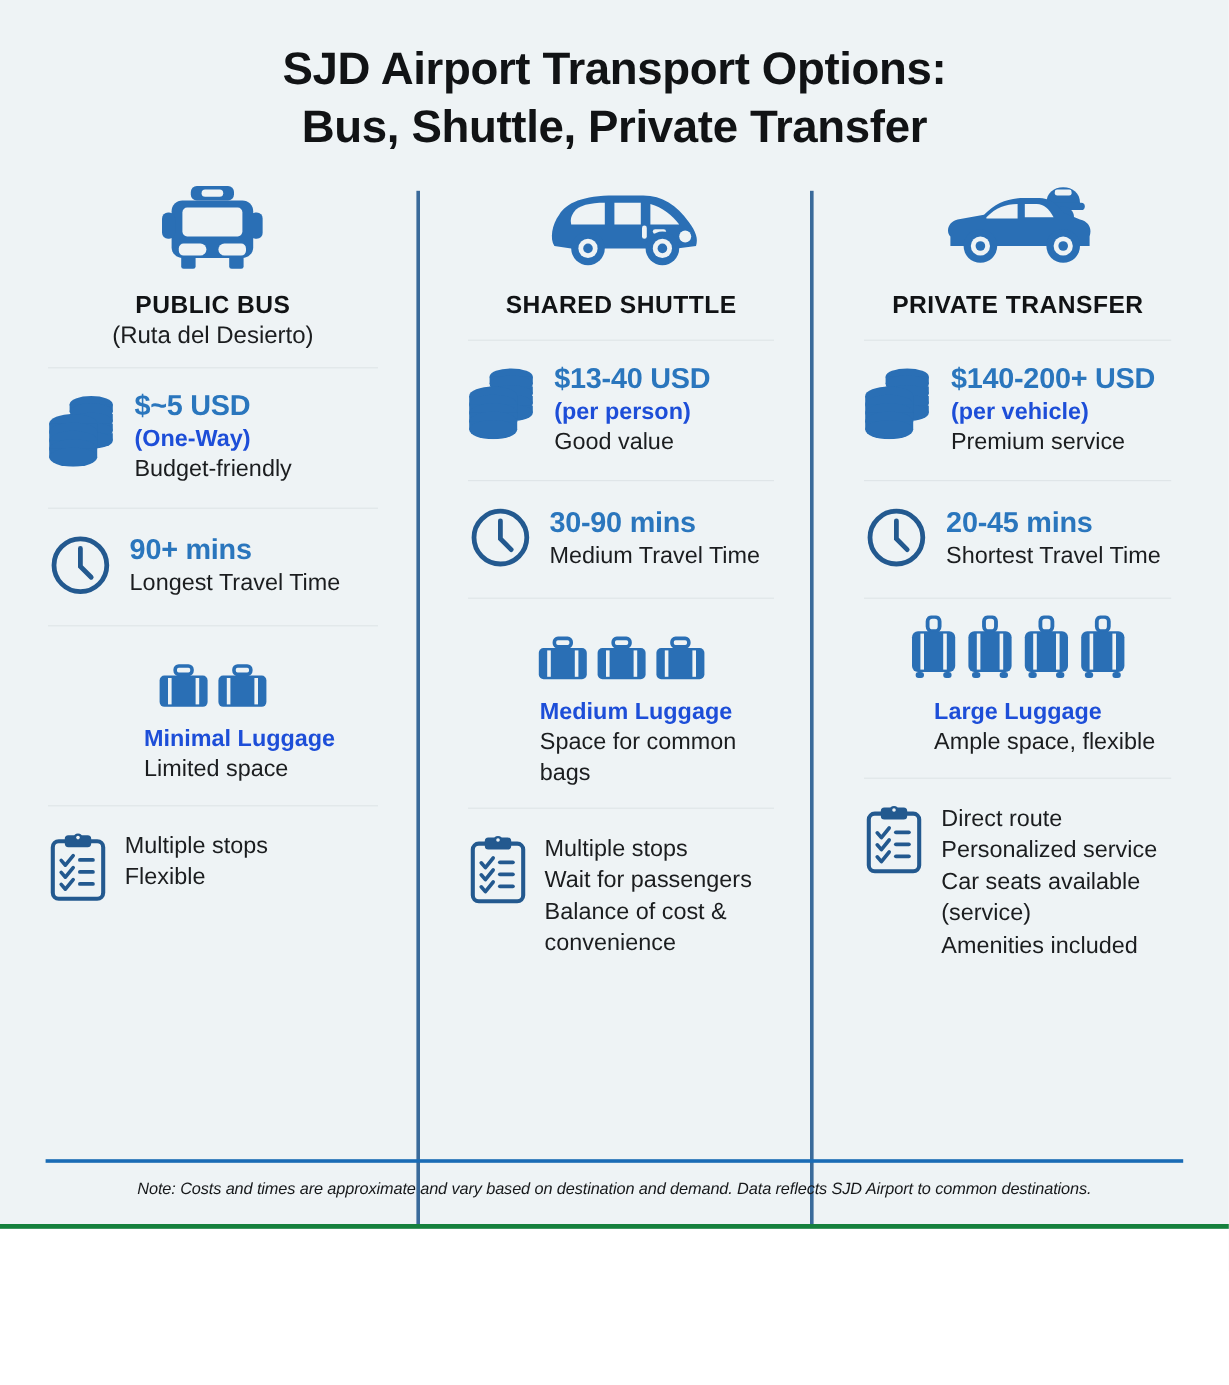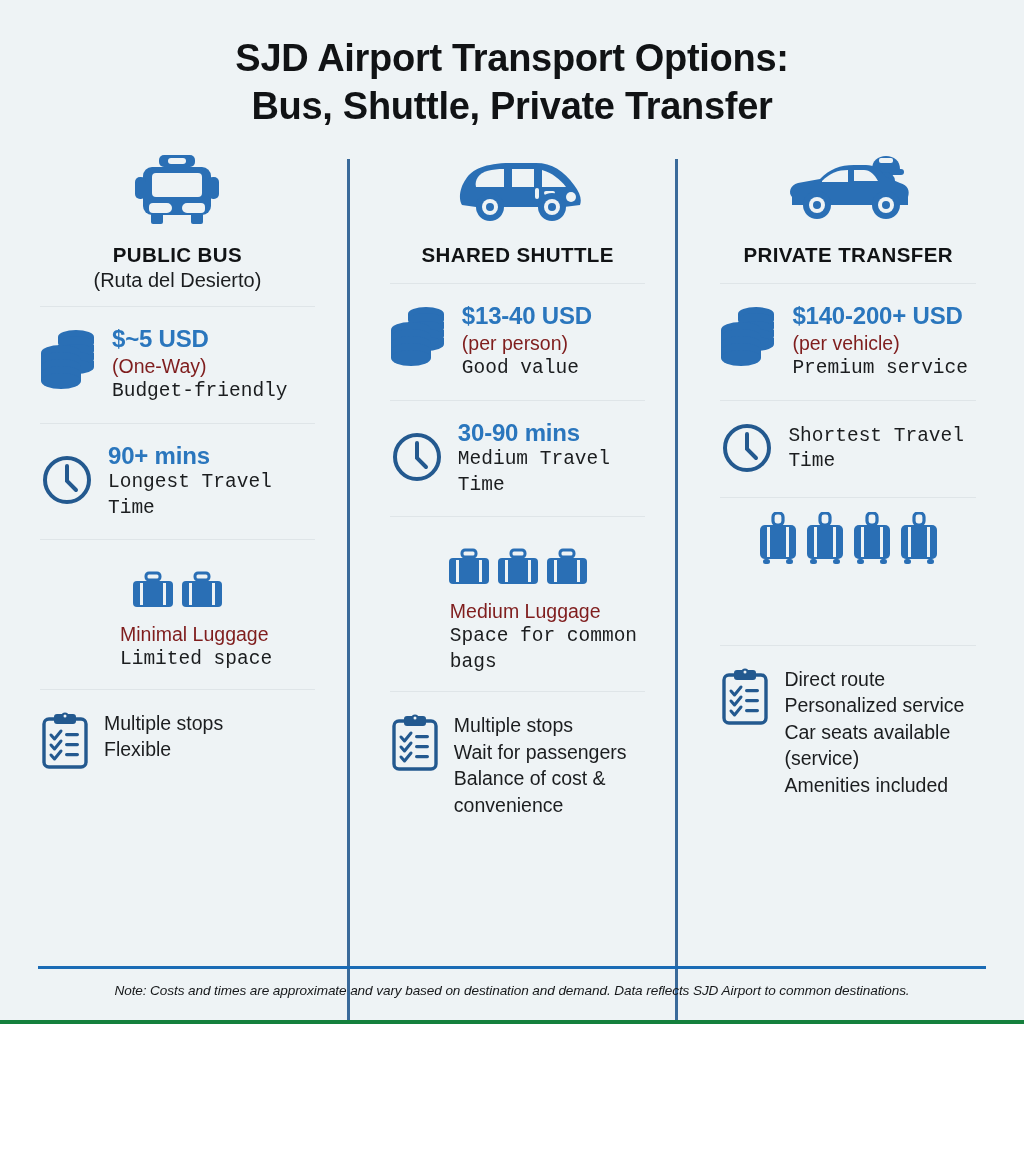--- a/index.html
+++ b/index.html
@@ -92,32 +92,31 @@
 
   .big{
     font-size:24px;
     font-weight:700;
     color:#2a76bd;
     line-height:1.15;
     letter-spacing:-0.2px;
   }
   .bold{
     font-size:19.5px;
-    font-weight:400;
-    color:#7f1d1d;
+    font-weight:700;
+    color:#1d4ed8;
     line-height:1.25;
     margin-top:2px;
   }
   .plain{
     font-size:19.5px;
     font-weight:400;
     color:#1b1d1f;
     line-height:1.3;
     margin-top:1px;
-    font-family:Liberation Mono, monospace;
   }
 
   
   .row.time{min-height:86px;align-items:center;}
   .row.time .big{font-size:24px;}
 
   
   .row.lug{
     display:block;
     padding-top:14px;
@@ -472,20 +471,21 @@
       </div>
 
       <div class="row time">
         <div class="row-icon">
           <svg width="54" height="54" viewBox="0 0 54 54">
             <circle cx="27" cy="27" r="22" fill="none" stroke="#23598f" stroke-width="4"></circle>
             <path d="M27 13 V28 L36 37" fill="none" stroke="#23598f" stroke-width="4" stroke-linecap="round"></path>
           </svg>
         </div>
         <div class="row-text">
+          <div class="big">20-45 mins</div>
           <div class="plain">Shortest Travel Time</div>
         </div>
       </div>
 
       <div class="row lug">
         <div class="lug-icons">
           <svg width="40" height="56" viewBox="0 0 40 56">
             <rect x="15" y="1" width="10" height="12" rx="4" fill="none" stroke="#2a6fb5" stroke-width="3.2"></rect>
             <rect x="2" y="13" width="36" height="34" rx="5" fill="#2a6fb5"></rect>
             <rect x="9" y="15" width="3" height="30" fill="#eef3f5"></rect>
@@ -510,20 +510,24 @@
             <rect x="28" y="47" width="7" height="5" rx="2.5" fill="#2a6fb5"></rect>
           </svg>
           <svg width="40" height="56" viewBox="0 0 40 56">
             <rect x="15" y="1" width="10" height="12" rx="4" fill="none" stroke="#2a6fb5" stroke-width="3.2"></rect>
             <rect x="2" y="13" width="36" height="34" rx="5" fill="#2a6fb5"></rect>
             <rect x="9" y="15" width="3" height="30" fill="#eef3f5"></rect>
             <rect x="28" y="15" width="3" height="30" fill="#eef3f5"></rect>
             <rect x="5" y="47" width="7" height="5" rx="2.5" fill="#2a6fb5"></rect>
             <rect x="28" y="47" width="7" height="5" rx="2.5" fill="#2a6fb5"></rect>
           </svg>
+        </div>
+        <div class="lug-text">
+          <div class="bold">Large Luggage</div>
+          <div class="plain">Ample space, flexible</div>
         </div>
       </div>
 
       <div class="row notes last">
         <div class="row-icon">
           <svg width="50" height="58" viewBox="0 0 50 58">
             <rect x="4" y="7" width="42" height="48" rx="5" fill="none" stroke="#23598f" stroke-width="3.4"></rect>
             <rect x="14" y="2" width="22" height="10" rx="3" fill="#23598f"></rect>
             <circle cx="25" cy="4" r="3.4" fill="#23598f"></circle>
             <circle cx="25" cy="4" r="1.5" fill="#eef3f5"></circle>

